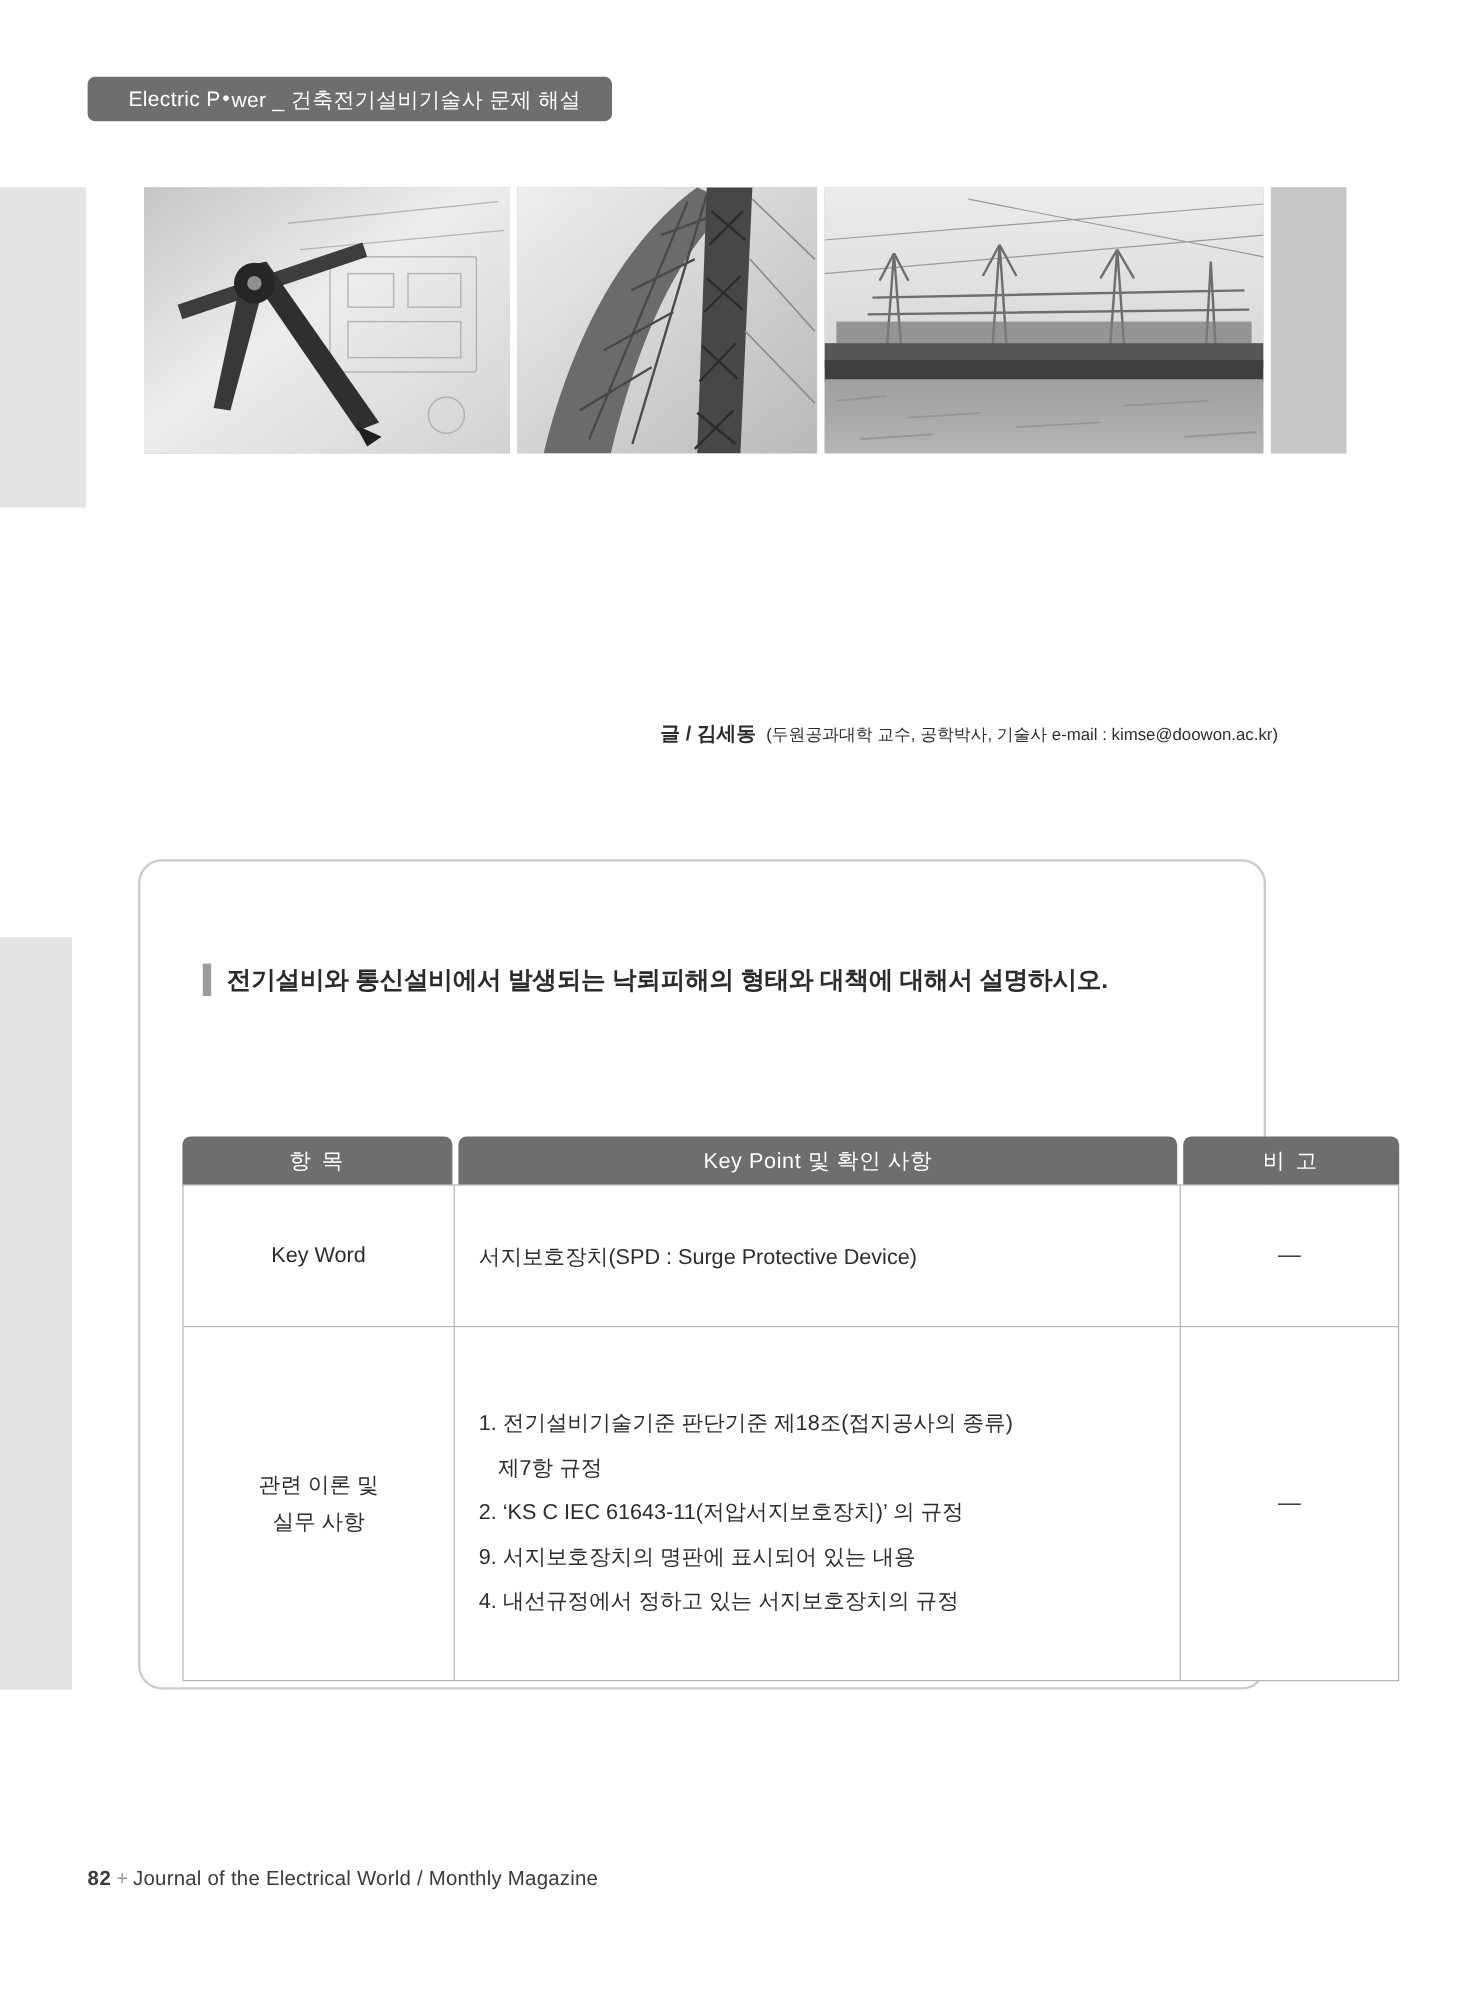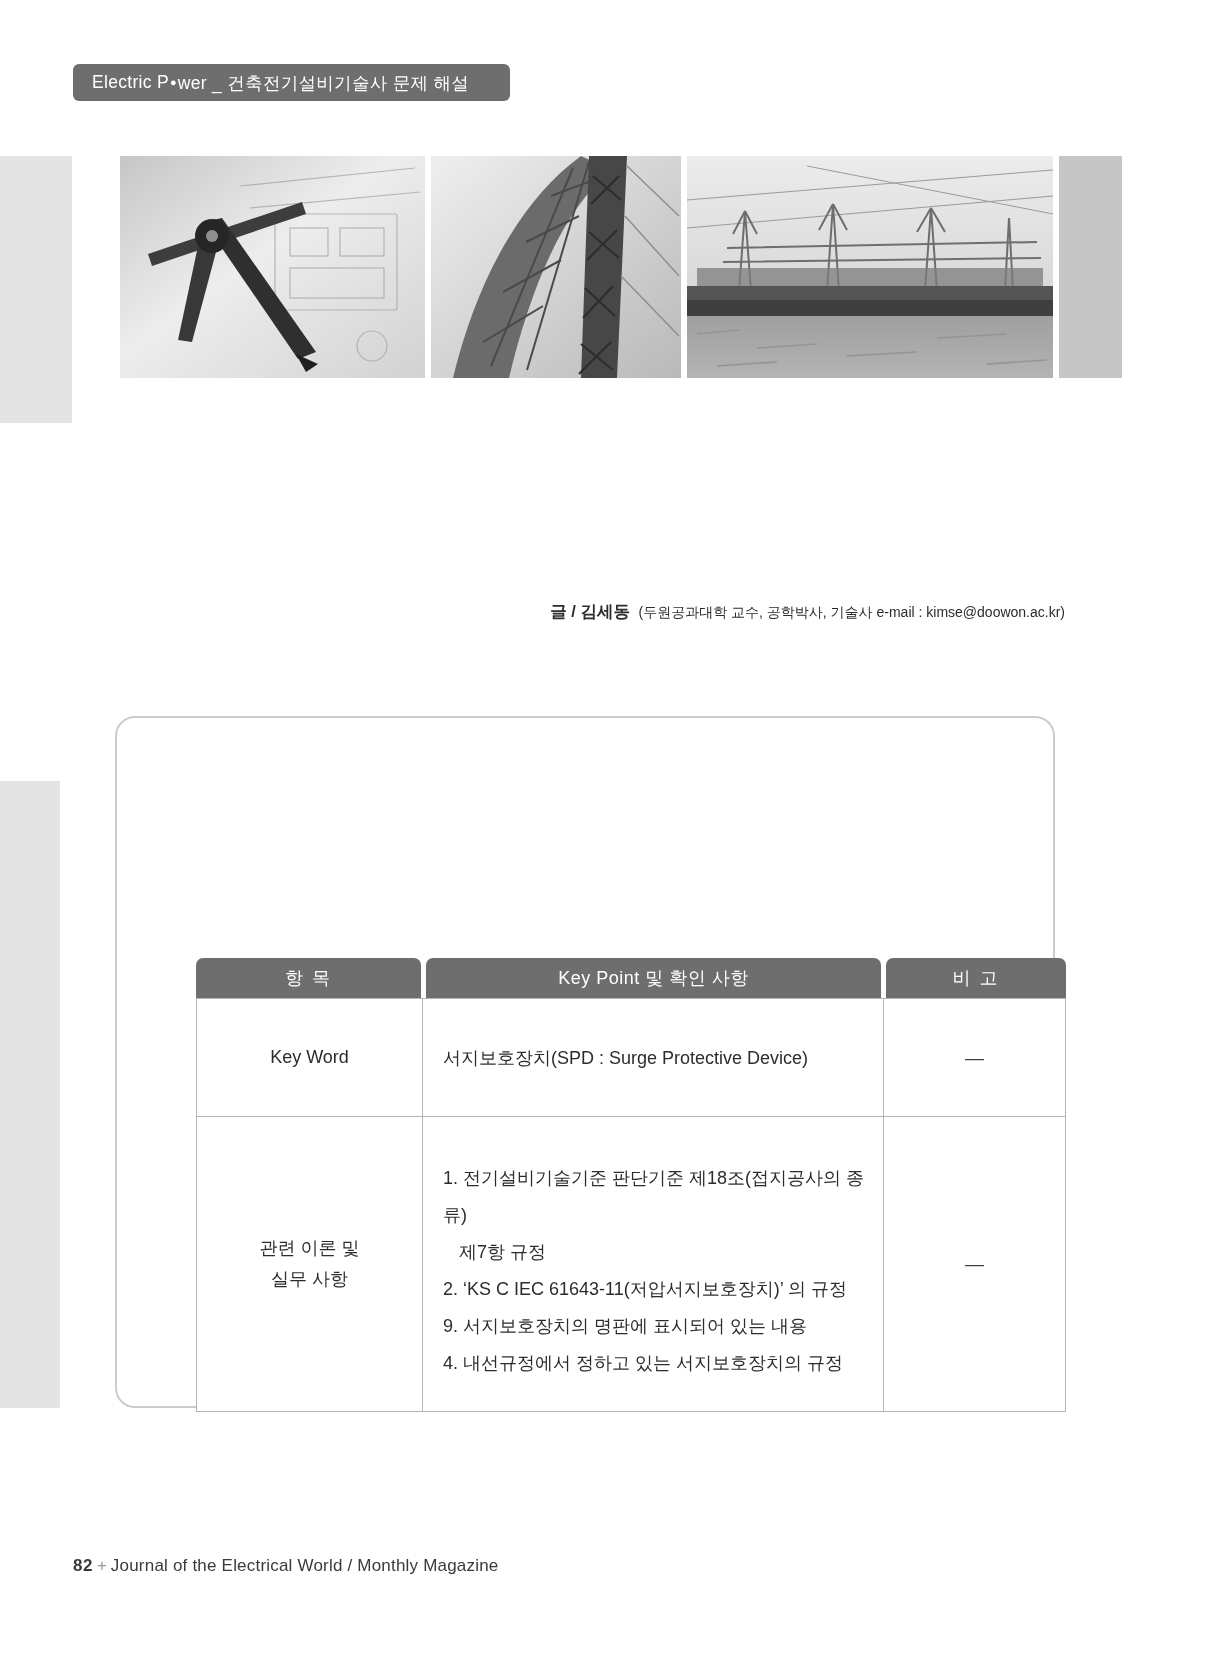--- a/index.html
+++ b/index.html
@@ -4,21 +4,21 @@
 <style>
   html,body{margin:0;padding:0;background:#ffffff;}
   .page{
     position:relative;width:1227px;height:1660px;background:#ffffff;
     font-family:"Liberation Sans",sans-serif;color:#222;overflow:hidden;
   }
   
   .badge{
     position:absolute;left:73px;top:64px;width:437px;height:37px;
     background:#6e6e6e;border-radius:6px;color:#ffffff;
-    display:flex;align-items:center;padding-left:19px;box-sizing:border-box;
+    display:flex;align-items:center;padding-left:34px;box-sizing:border-box;
     font-size:17.5px;letter-spacing:.3px;font-weight:500;
   }
   .badge .dot{font-size:11px;line-height:1;margin:0 1px;}
   
   .bar{position:absolute;}
   .bar-left-top{left:0;top:156px;width:72px;height:267px;background:#e4e4e4;}
   .bar-left-mid{left:0;top:781px;width:60px;height:627px;background:#e4e4e4;}
   .bar-right-top{left:1059px;top:156px;width:63px;height:222px;background:#c6c6c6;}
   
   .photo{position:absolute;top:156px;height:222px;overflow:hidden;background:#cfcfcf;}
@@ -37,21 +37,21 @@
   .byline .byline-detail{font-size:14px;}
   
   .qbox{
     position:absolute;left:115px;top:716px;width:940px;height:692px;
     border:2px solid #cccccc;border-radius:20px;background:#ffffff;box-sizing:border-box;
   }
   .question{position:absolute;left:52px;top:84px;display:flex;align-items:center;}
   .qmark{display:inline-block;width:7px;height:27px;background:#9a9a9a;margin-right:13px;flex:0 0 auto;}
   .qtext{font-size:20.5px;font-weight:bold;color:#2b2b2b;letter-spacing:-.2px;}
   
-  .qa-table{position:absolute;left:35px;top:240px;width:870px;margin-left:44px;}
+  .qa-table{position:absolute;left:35px;top:229px;width:1014px;}
   .thead{display:flex;}
   .th{
     background:#6e6e6e;color:#ffffff;height:40px;border-radius:7px 7px 0 0;
     display:flex;align-items:center;justify-content:center;font-size:18px;letter-spacing:2px;
   }
   .th1{width:225px;margin-right:5px;}
   .th2{flex:1;margin-right:5px;letter-spacing:.5px;}
   .th3{width:180px;}
   .tbody{border:1px solid #b5b5b5;background:#ffffff;}
   .trow{display:grid;grid-template-columns:226px 1fr 181px;}
@@ -170,20 +170,24 @@
   </div>
 
 
   <div class="byline">
     <span class="byline-name">글 / 김세동</span>
     <span class="byline-detail">(두원공과대학 교수, 공학박사, 기술사 e-mail : kimse@doowon.ac.kr)</span>
   </div>
 
   <div class="qbox">
 
+    <div class="question">
+      <span class="qmark"></span>
+      <span class="qtext">전기설비와 통신설비에서 발생되는 낙뢰피해의 형태와 대책에 대해서 설명하시오.</span>
+    </div>
 
     <div class="qa-table">
       <div class="thead">
         <div class="th th1">항 목</div>
         <div class="th th2">Key Point 및 확인 사항</div>
         <div class="th th3">비 고</div>
       </div>
       <div class="tbody">
 
         <div class="trow trow1">

